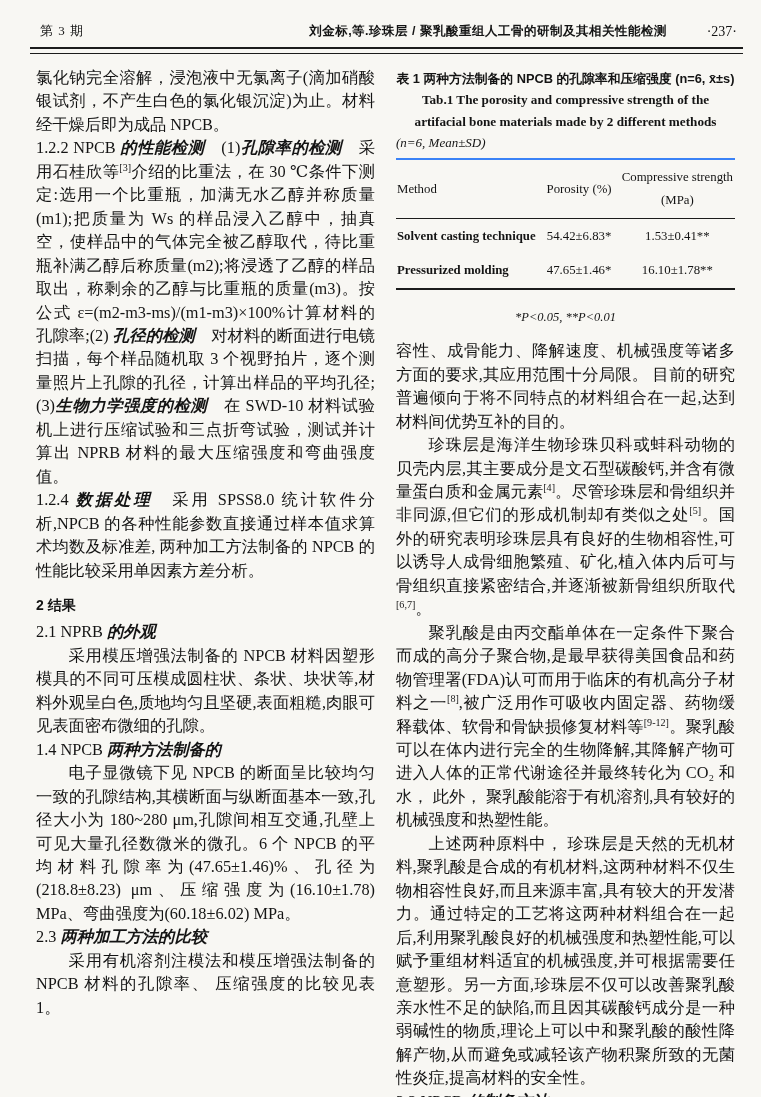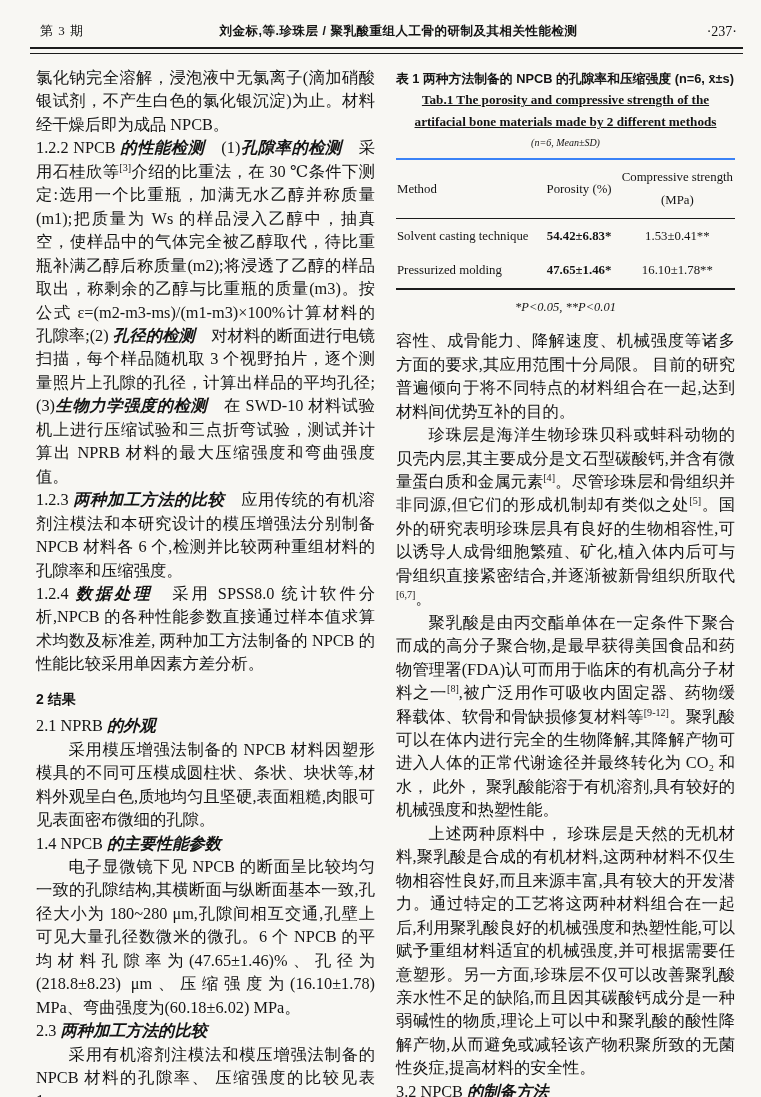--- a/index.html
+++ b/index.html
@@ -14,21 +14,21 @@
     overflow:hidden;
   }
   
   .running-header{
     display:flex;align-items:flex-end;
     padding:22px 24px 5px 40px;
     font-size:13px;
   }
   .rh-issue{flex:0 0 90px;letter-spacing:1px;}
   .rh-title{
-    flex:1;text-align:center;
+    flex:1;text-align:right;
     font-family:"Liberation Sans","DejaVu Sans",sans-serif;
     font-weight:bold;font-size:12.5px;letter-spacing:0.5px;
   }
   .rh-page{flex:0 0 70px;text-align:right;font-size:14px;}
   .double-rule{
     margin:2px 18px 0 30px;
     height:2px;
     border-top:2.5px solid #1c1c1c;
     border-bottom:1.5px solid #1c1c1c;
     padding-top:2px;
@@ -54,72 +54,71 @@
     margin:12px 0 3px 0;
   }
   .blk.h2{margin:0;}
   .kai{font-style:italic;font-weight:bold;}
   .sup{vertical-align:super;font-size:0.62em;line-height:0;}
   
   .table-block{margin:2px 0 10px 0;}
   .tcap-zh{
     font-family:"Liberation Sans","DejaVu Sans",sans-serif;
     font-weight:bold;font-size:12.8px;
-    line-height:21px;
+    text-align:center;line-height:21px;
   }
   .tcap-en{
     font-weight:bold;font-size:13.2px;
-    text-align:center;line-height:22px;text-decoration:underline;
+    text-align:center;line-height:22px;
   }
   .tcap-sub{
-    font-size:10px;font-style:italic;
-    text-align:center;line-height:20px;
+    font-size:13px;font-style:italic;
+    line-height:20px;
   }
   table.datatable{
     width:100%;border-collapse:collapse;
     font-size:12.8px;
     margin-top:5px;
     border-top:2px solid #3b82f6;
     border-bottom:2px solid #1c1c1c;
   }
   table.datatable thead tr{border-bottom:1.3px solid #1c1c1c;}
   table.datatable th{font-weight:normal;padding:6px 1px 5px 1px;}
   table.datatable td{padding:6px 1px 5px 1px;}
-  .c0{text-align:left;width:42%;}
-  .c1{text-align:center;width:24%;font-weight:bold;}
+  .c0{text-align:left;width:42%;font-weight:bold;}
+  .c1{text-align:center;width:24%;}
   .c2{text-align:center;width:34%;}
   .tfoot{
     text-align:center;font-size:12.5px;
-    padding-top:6px;font-style:italic;
+    padding-top:16px;font-style:italic;
   }
 </style>
 </head>
 <body>
 
 <div class="page">
 
   <div class="running-header">
     <span class="rh-issue">第 3 期</span>
     <span class="rh-title">刘金标,等.珍珠层 / 聚乳酸重组人工骨的研制及其相关性能检测</span>
     <span class="rh-page">·237·</span>
   </div>
 
   <div class="double-rule"></div>
 
   <div class="columns">
 
     <div class="col" id="col-left">
         <div class="blk p"><span>氯化钠完全溶解，浸泡液中无氯离子(滴加硝酸银试剂，不产生白色的氯化银沉淀)为止。材料经干燥后即为成品 NPCB。</span></div>
         <div class="blk p"><span>1.2.2 NPCB </span><span class="kai">的性能检测</span><span>　(1)</span><span class="kai">孔隙率的检测</span><span>　采用石桂欣等</span><span class="sup">[3]</span><span>介绍的比重法，在 30 ℃条件下测定:选用一个比重瓶，加满无水乙醇并称质量(m1);把质量为 Ws 的样品浸入乙醇中，抽真空，使样品中的气体完全被乙醇取代，待比重瓶补满乙醇后称质量(m2);将浸透了乙醇的样品取出，称剩余的乙醇与比重瓶的质量(m3)。按公式 ε=(m2-m3-ms)/(m1-m3)×100%计算材料的孔隙率;(2) </span><span class="kai">孔径的检测</span><span>　对材料的断面进行电镜扫描，每个样品随机取 3 个视野拍片，逐个测量照片上孔隙的孔径，计算出样品的平均孔径;(3)</span><span class="kai">生物力学强度的检测</span><span>　在 SWD-10 材料试验机上进行压缩试验和三点折弯试验，测试并计算出 NPRB 材料的最大压缩强度和弯曲强度值。</span></div>
-        <div class="blk p"><span>1.2.3 </span><span class="kai">两种加工方法的比较</span><span>　应用传统的有机溶剂注模法和本研究设计的模压增强法分别制备 NPCB 材料各 6 个,检测并比较两种重组材料的孔隙率和压缩强度。</span></div>
         <div class="blk p"><span>1.2.4 </span><span class="kai">数据处理</span><span>　采用 SPSS8.0 统计软件分析,NPCB 的各种性能参数直接通过样本值求算术均数及标准差, 两种加工方法制备的 NPCB 的性能比较采用单因素方差分析。</span></div>
         <div class="blk h1"><span>2 结果</span></div>
         <div class="blk h2"><span>2.1 NPRB </span><span class="kai">的外观</span></div>
         <div class="blk p indent"><span>采用模压增强法制备的 NPCB 材料因塑形模具的不同可压模成圆柱状、条状、块状等,材料外观呈白色,质地均匀且坚硬,表面粗糙,肉眼可见表面密布微细的孔隙。</span></div>
-        <div class="blk h2"><span>1.4 NPCB </span><span class="kai">的主要性能参数</span></div>
+        <div class="blk h2"><span>1.4 NPCB </span><span class="kai">两种方法制备的</span></div>
         <div class="blk p indent"><span>电子显微镜下见 NPCB 的断面呈比较均匀一致的孔隙结构,其横断面与纵断面基本一致,孔径大小为 180~280 μm,孔隙间相互交通,孔壁上可见大量孔径数微米的微孔。6 个 NPCB 的平均材料孔隙率为(47.65±1.46)%、孔径为(218.8±8.23) μm、压缩强度为(16.10±1.78) MPa、弯曲强度为(60.18±6.02) MPa。</span></div>
         <div class="blk h2"><span>2.3 </span><span class="kai">两种加工方法的比较</span></div>
         <div class="blk p indent"><span>采用有机溶剂注模法和模压增强法制备的 NPCB 材料的孔隙率、 压缩强度的比较见表 1。</span></div>
       </div>
 
     <div class="col">
       <div class="table-block">
         <div class="tcap-zh">表 1 两种方法制备的 NPCB 的孔隙率和压缩强度 (n=6, x̄±s)</div>
         <div class="tcap-en">Tab.1 The porosity and compressive strength of the</div>
         <div class="tcap-en">artifacial bone materials made by 2 different methods</div>

